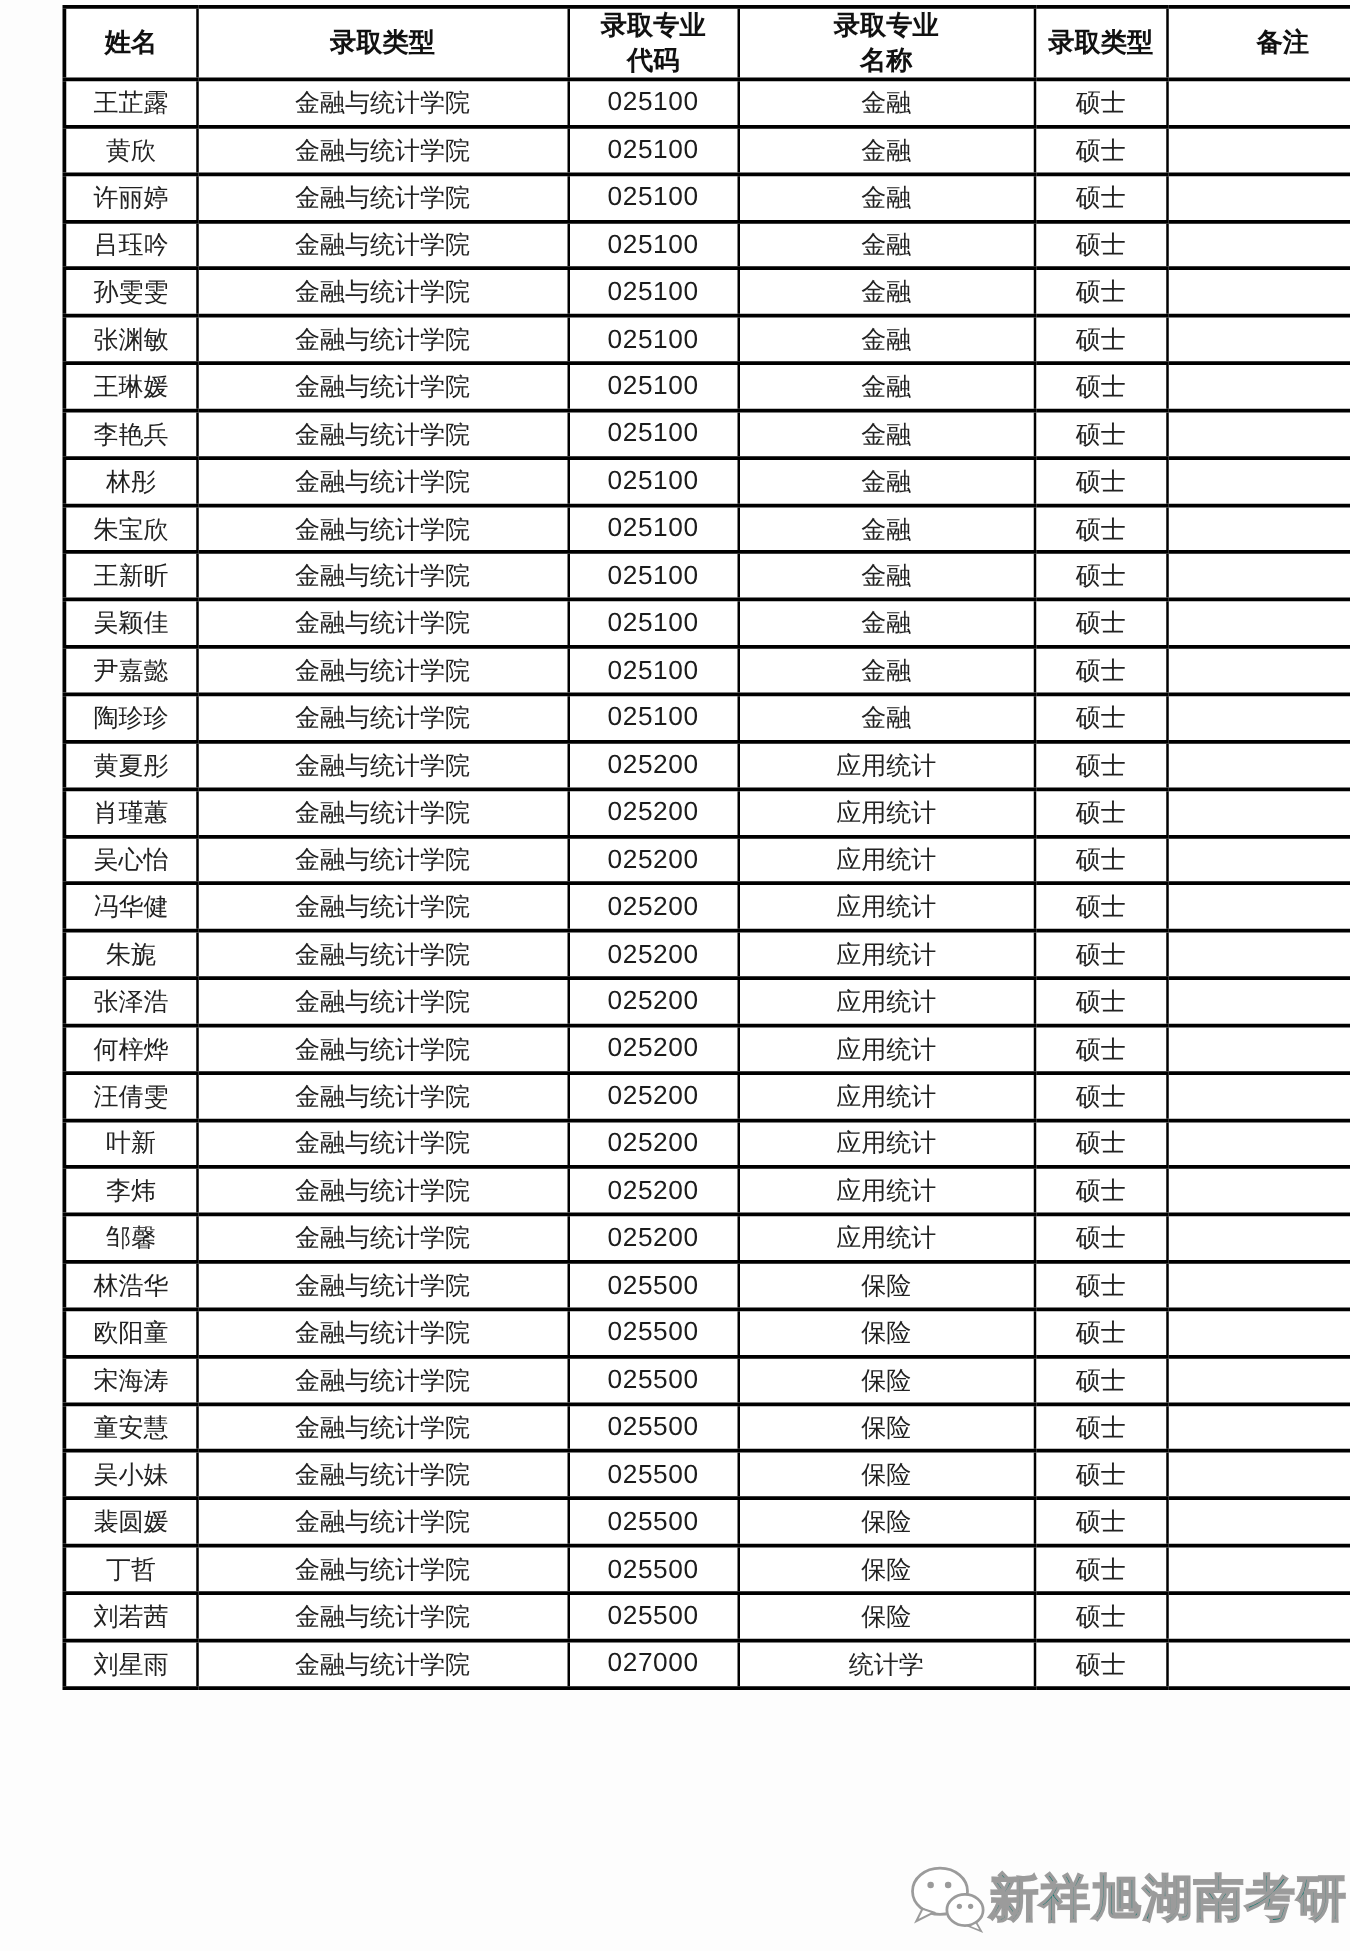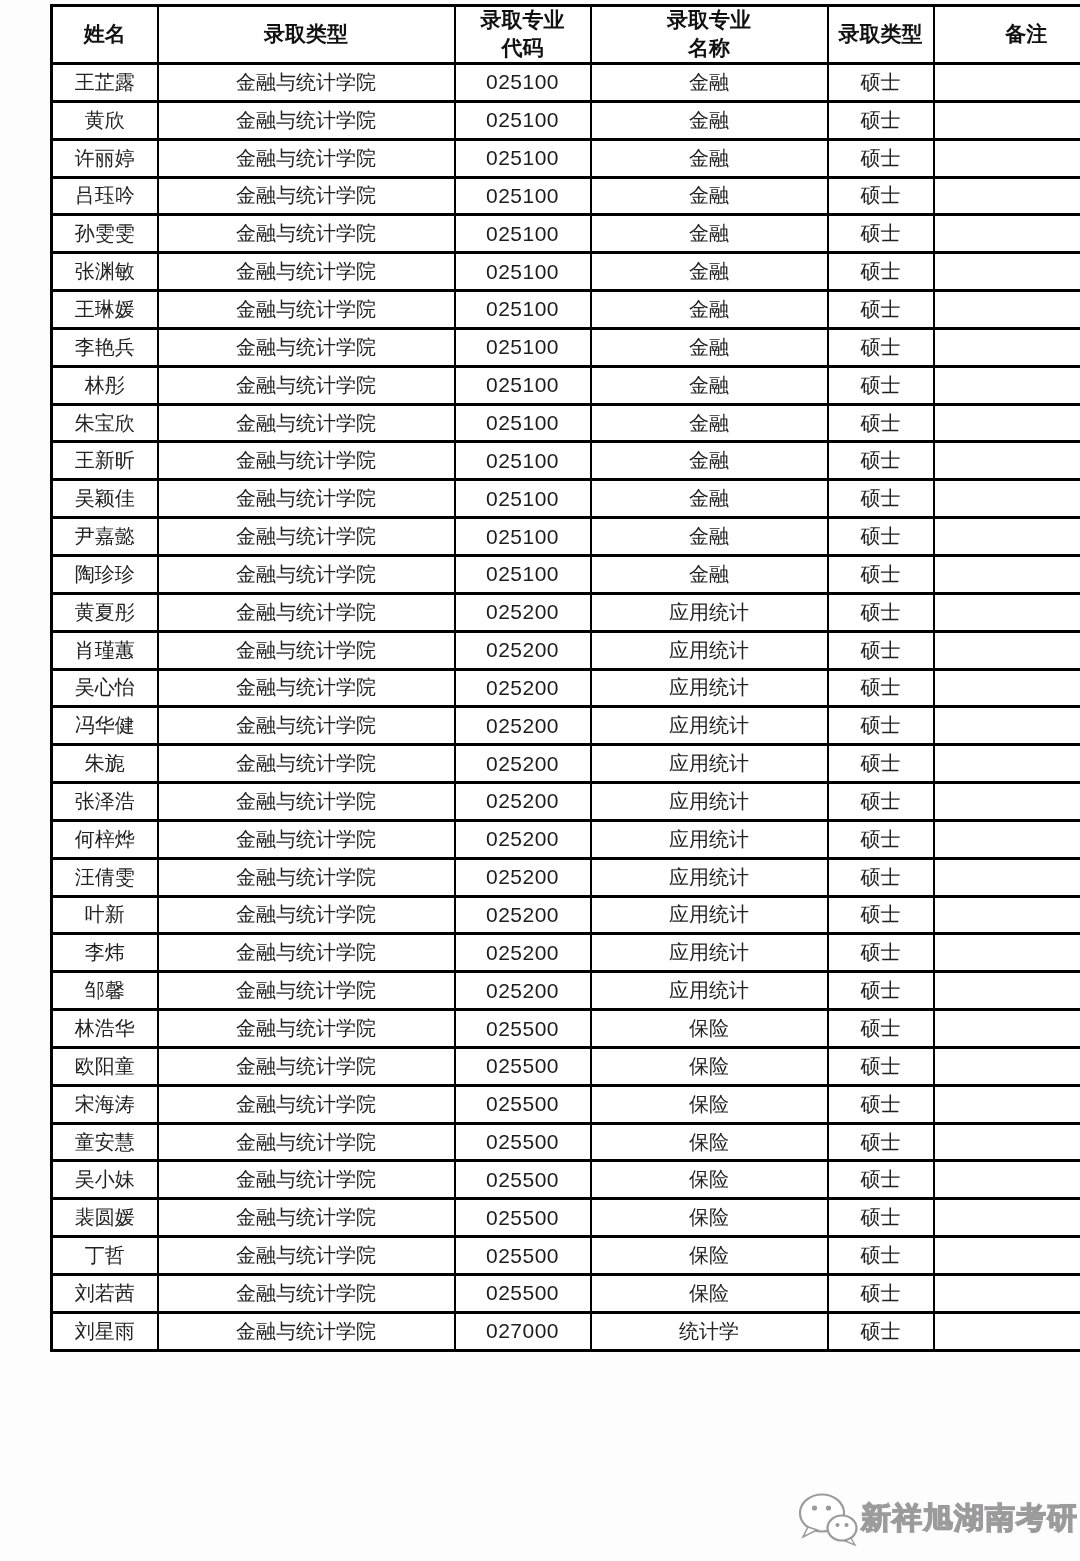--- a/index.html
+++ b/index.html
@@ -35,22 +35,22 @@
   td.code-cell{
     font-family:"Liberation Sans","DejaVu Sans",sans-serif;
     font-size:21px;color:#1c1c1c;letter-spacing:0.5px;
   }
   .watermark{
     position:absolute;right:2px;bottom:14px;
     display:flex;align-items:center;gap:2px;
     z-index:5;pointer-events:none;
   }
   .watermark-text{
-    font-size:30px;font-weight:bold;letter-spacing:1px;
-    color:#a21caf;
+    font-size:40px;font-weight:bold;letter-spacing:1px;
+    color:#0f766e;
     -webkit-text-stroke:1.3px #9b9b9b;
     text-shadow:0 0 1px #aaa;
     font-family:"Liberation Serif","DejaVu Serif",serif;
     white-space:nowrap;
   }
 </style>
 </head>
 <body>
 
 <div class="page">

